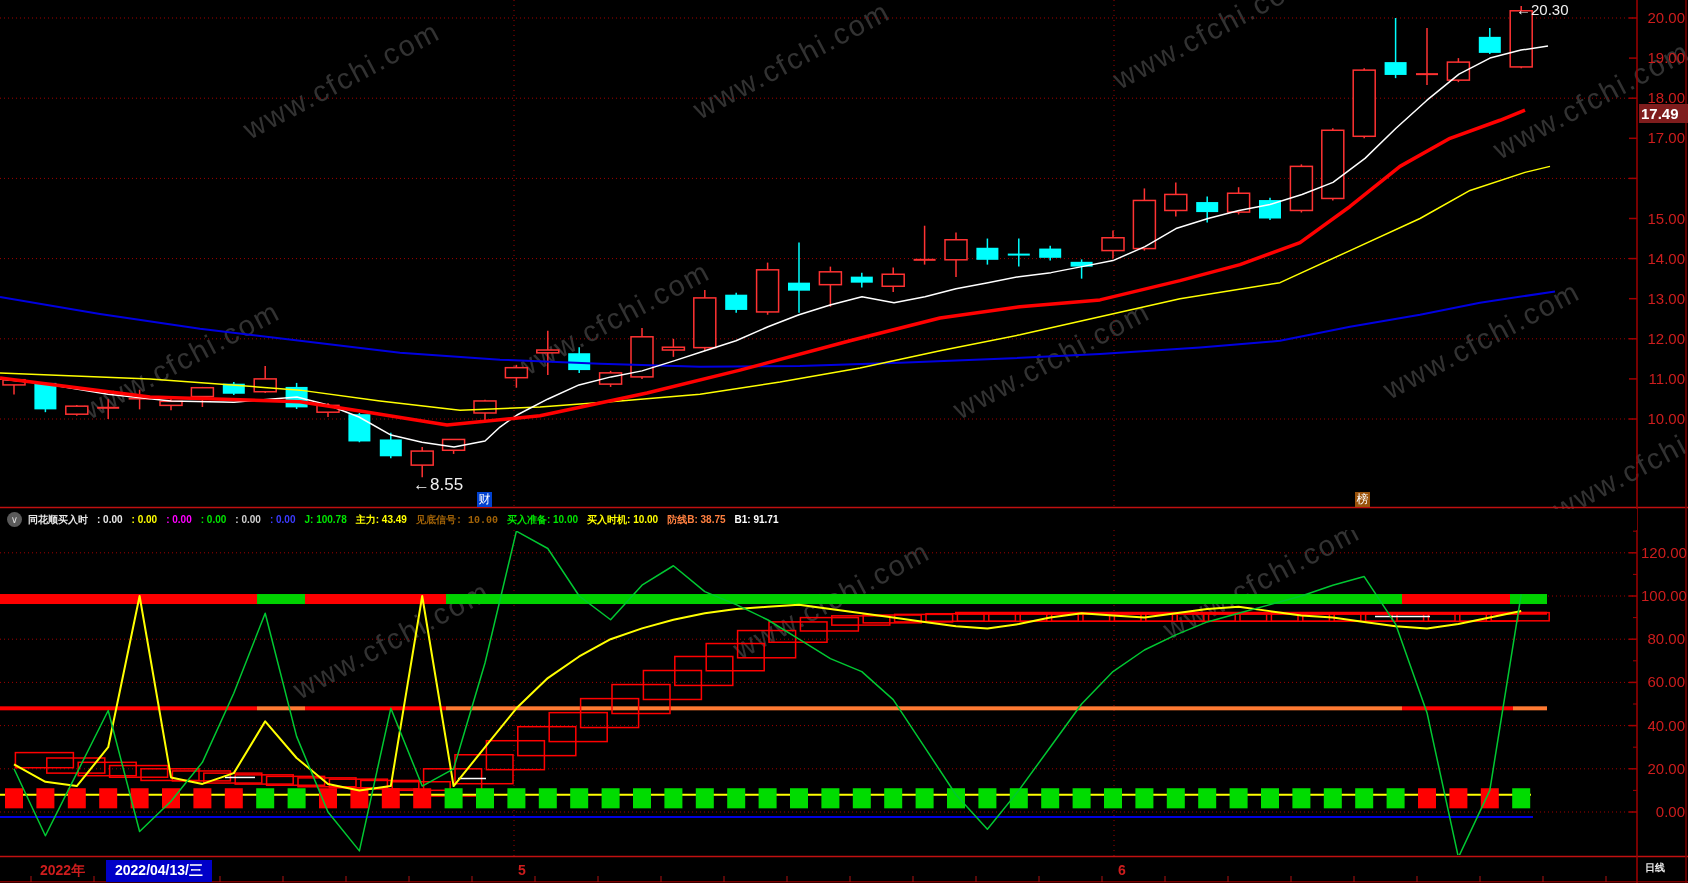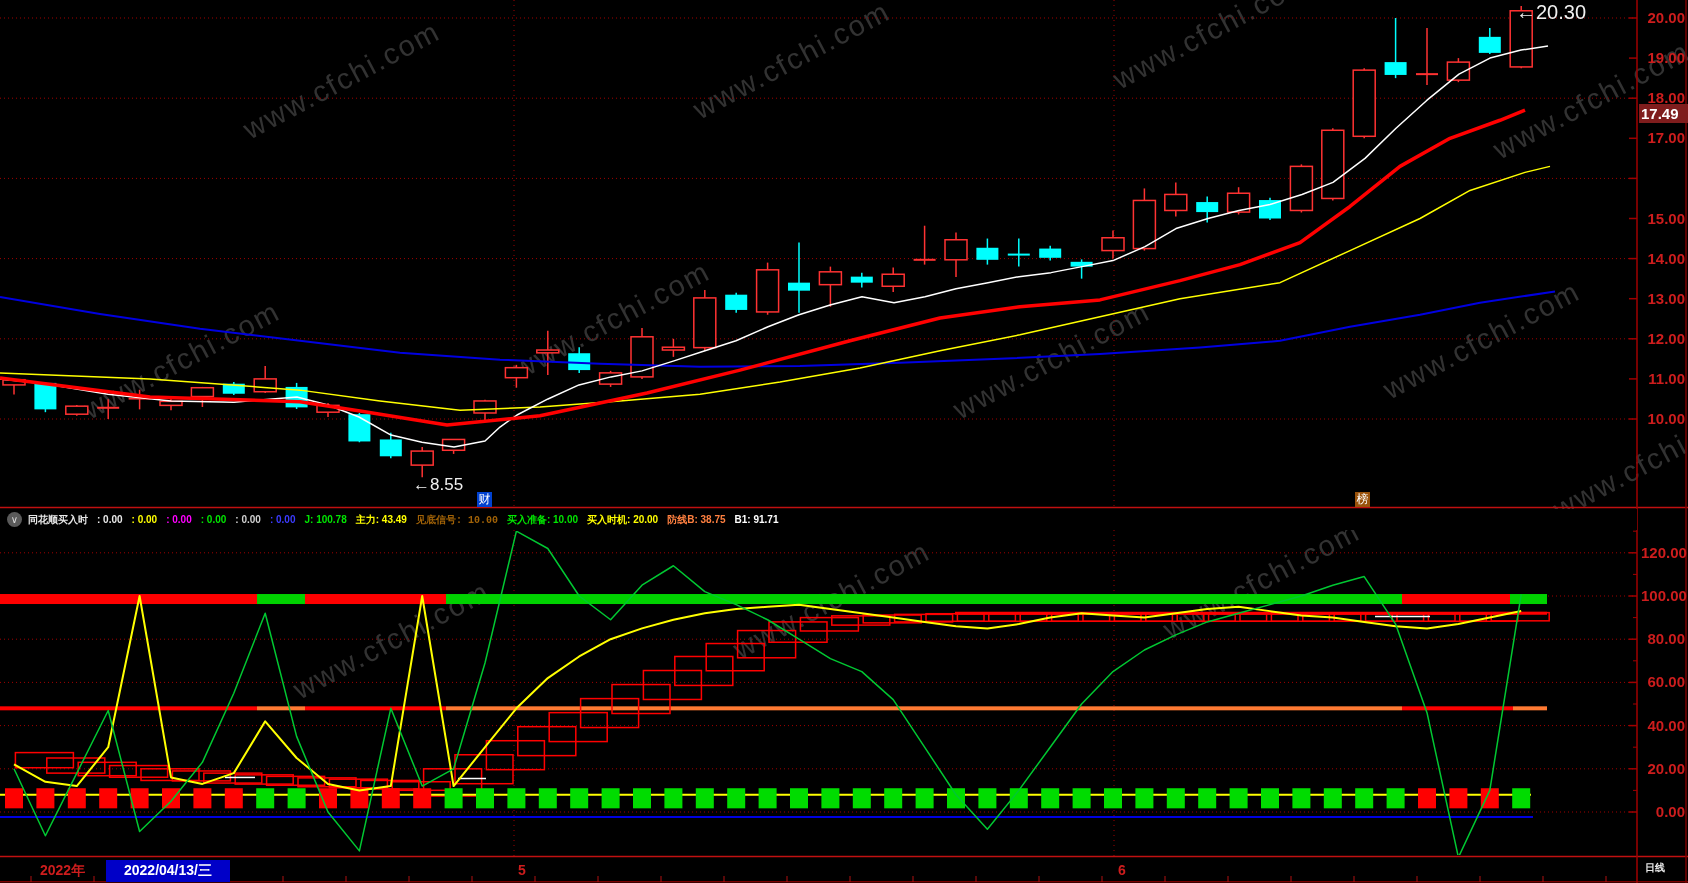--- a/index.html
+++ b/index.html
@@ -1,29 +1,29 @@
 <!DOCTYPE html>
 <html><head>
 <meta charset="utf-8">
 <style>
   html,body{margin:0;padding:0;background:#000;}
   #stage{position:relative;width:1688px;height:883px;background:#000;overflow:hidden;
          font-family:"Liberation Sans","DejaVu Sans",sans-serif;}
   #chart-svg{position:absolute;left:0;top:0;}
   .lbl{position:absolute;white-space:nowrap;}
-  .ytick{position:absolute;left:1641px;width:44px;text-align:right;font-size:15px;font-weight:700;color:#cd1d1d;line-height:18px;height:18px;}
+  .ytick{position:absolute;left:1641px;width:44px;text-align:right;font-size:15px;font-weight:400;color:#cd1d1d;line-height:18px;height:18px;}
   .xlab{position:absolute;top:862px;font-size:14px;font-weight:700;color:#cd1d1d;}
   #ind-header{position:absolute;left:0;top:509px;width:1637px;height:21px;background:#000;display:flex;align-items:center;}
   #collapse-icon{width:15px;height:15px;border-radius:50%;background:#5a5a5a;color:#dcdcdc;font-size:10px;line-height:15px;text-align:center;margin:0 6px 0 7px;flex:none;}
   .hfield{font-size:10px;font-weight:700;margin-right:9px;letter-spacing:0px;}
-  #date-box{position:absolute;left:106px;top:860px;background:#0000c8;color:#fff;font-size:14px;font-weight:700;padding:2px 18px;}
+  #date-box{position:absolute;left:106px;top:860px;background:#0000c8;color:#fff;font-size:14px;font-weight:700;padding:2px 9px;}
   #year-label{position:absolute;left:40px;top:862px;color:#cd1d1d;font-size:14px;font-weight:700;}
   #period-label{position:absolute;left:1645px;top:861px;color:#e8e8e8;font-size:10px;font-weight:700;}
   #price-tag{position:absolute;left:1639px;top:104px;width:47px;background:#7f1d1d;color:#fff;font-size:15px;font-weight:700;line-height:19px;padding-left:2px;}
-  #high-label{position:absolute;left:1516px;top:1px;color:#f0f0f0;font-size:20px;}
+  #high-label{position:absolute;left:1516px;top:1px;color:#f0f0f0;font-size:15px;}
   #low-label{position:absolute;left:413px;top:475px;color:#f0f0f0;font-size:17px;}
   .event-tag{position:absolute;top:492px;width:15px;height:15px;color:#fff;font-size:12px;line-height:15px;text-align:center;}
 </style>
 </head>
 <body>
 
 <div id="stage">
   <svg id="chart-svg" width="1688" height="883">
       <defs>
         <clipPath id="indclip">
@@ -341,21 +341,21 @@
       <div class="hfield" style="color: rgb(232, 232, 232);">: 0.00</div>
       <div class="hfield" style="color: rgb(255, 255, 0);">: 0.00</div>
       <div class="hfield" style="color: rgb(255, 0, 255);">: 0.00</div>
       <div class="hfield" style="color: rgb(0, 230, 0);">: 0.00</div>
       <div class="hfield" style="color: rgb(208, 208, 208);">: 0.00</div>
       <div class="hfield" style="color: rgb(60, 60, 255);">: 0.00</div>
       <div class="hfield" style="color: rgb(0, 230, 0);">J: 100.78</div>
       <div class="hfield" style="color: rgb(255, 255, 0);">主力: 43.49</div>
       <div class="hfield" style="color: #a16207; font-family: Liberation Mono, monospace;">见底信号: 10.00</div>
       <div class="hfield" style="color: rgb(0, 230, 0); text-align: center;">买入准备: 10.00</div>
-      <div class="hfield" style="color: rgb(255, 255, 0);">买入时机: 20.00</div>
+      <div class="hfield" style="color: rgb(255, 255, 0);">买入时机: 10.00</div>
       <div class="hfield" style="color: rgb(255, 128, 64);">防线B: 38.75</div>
       <div class="hfield" style="color: rgb(255, 255, 255);">B1: 91.71</div>
     </div>
 
   <div id="year-label" class="lbl">2022年</div>
   <div id="date-box" class="lbl">2022/04/13/三</div>
   <div id="month-labels">
       <div class="xlab" style="left: 518px;">5</div>
       <div class="xlab" style="left: 1118px;">6</div>
     </div>

